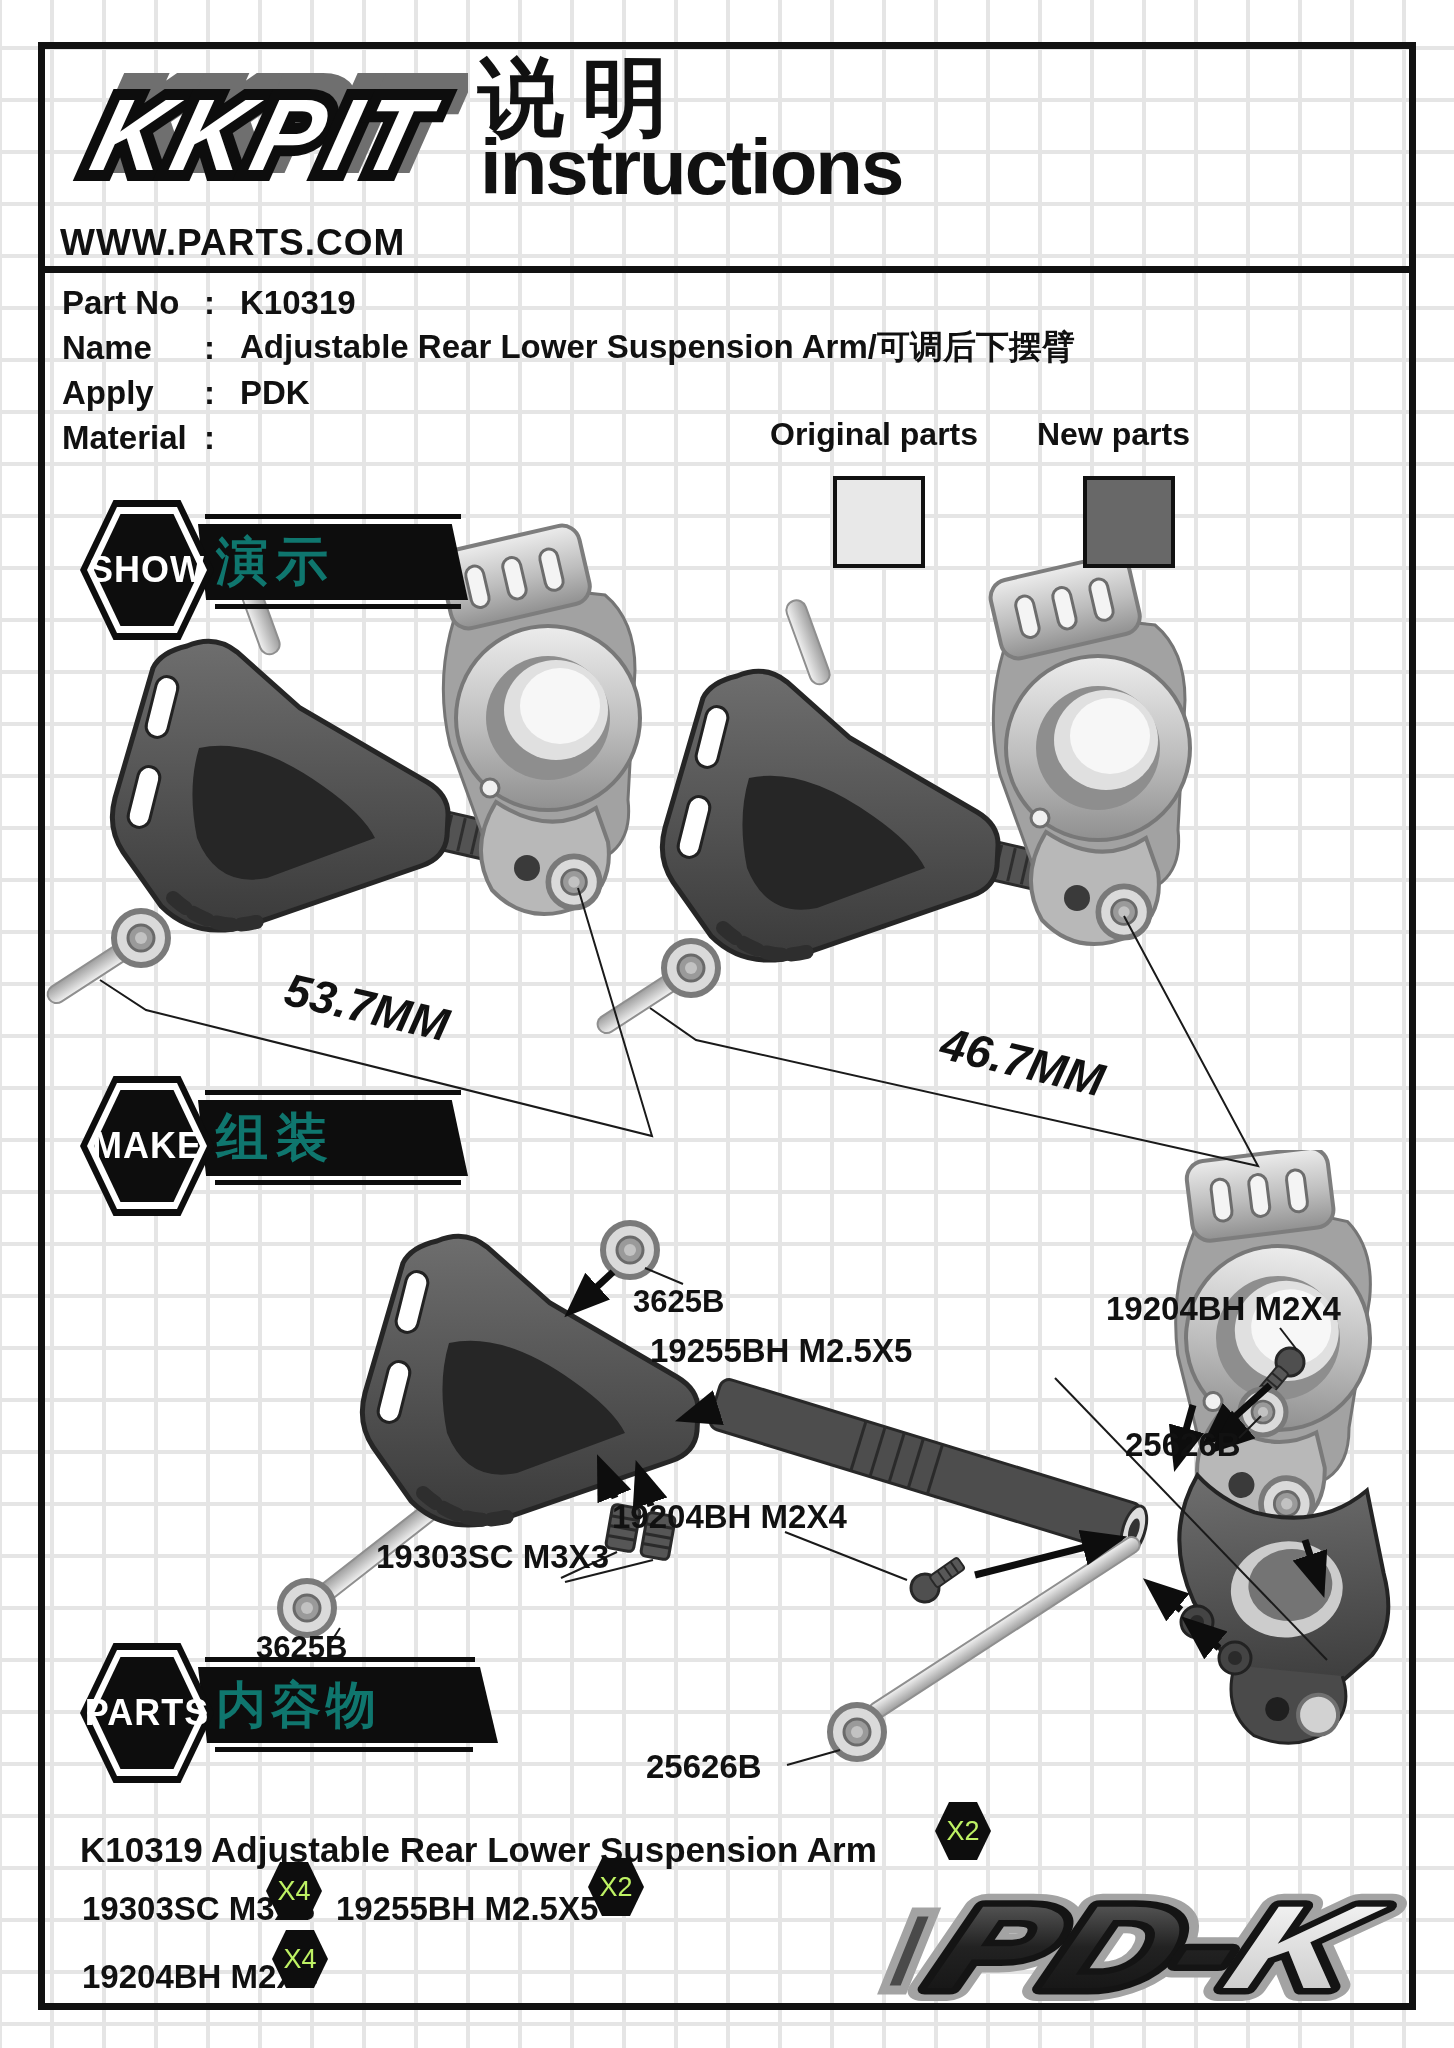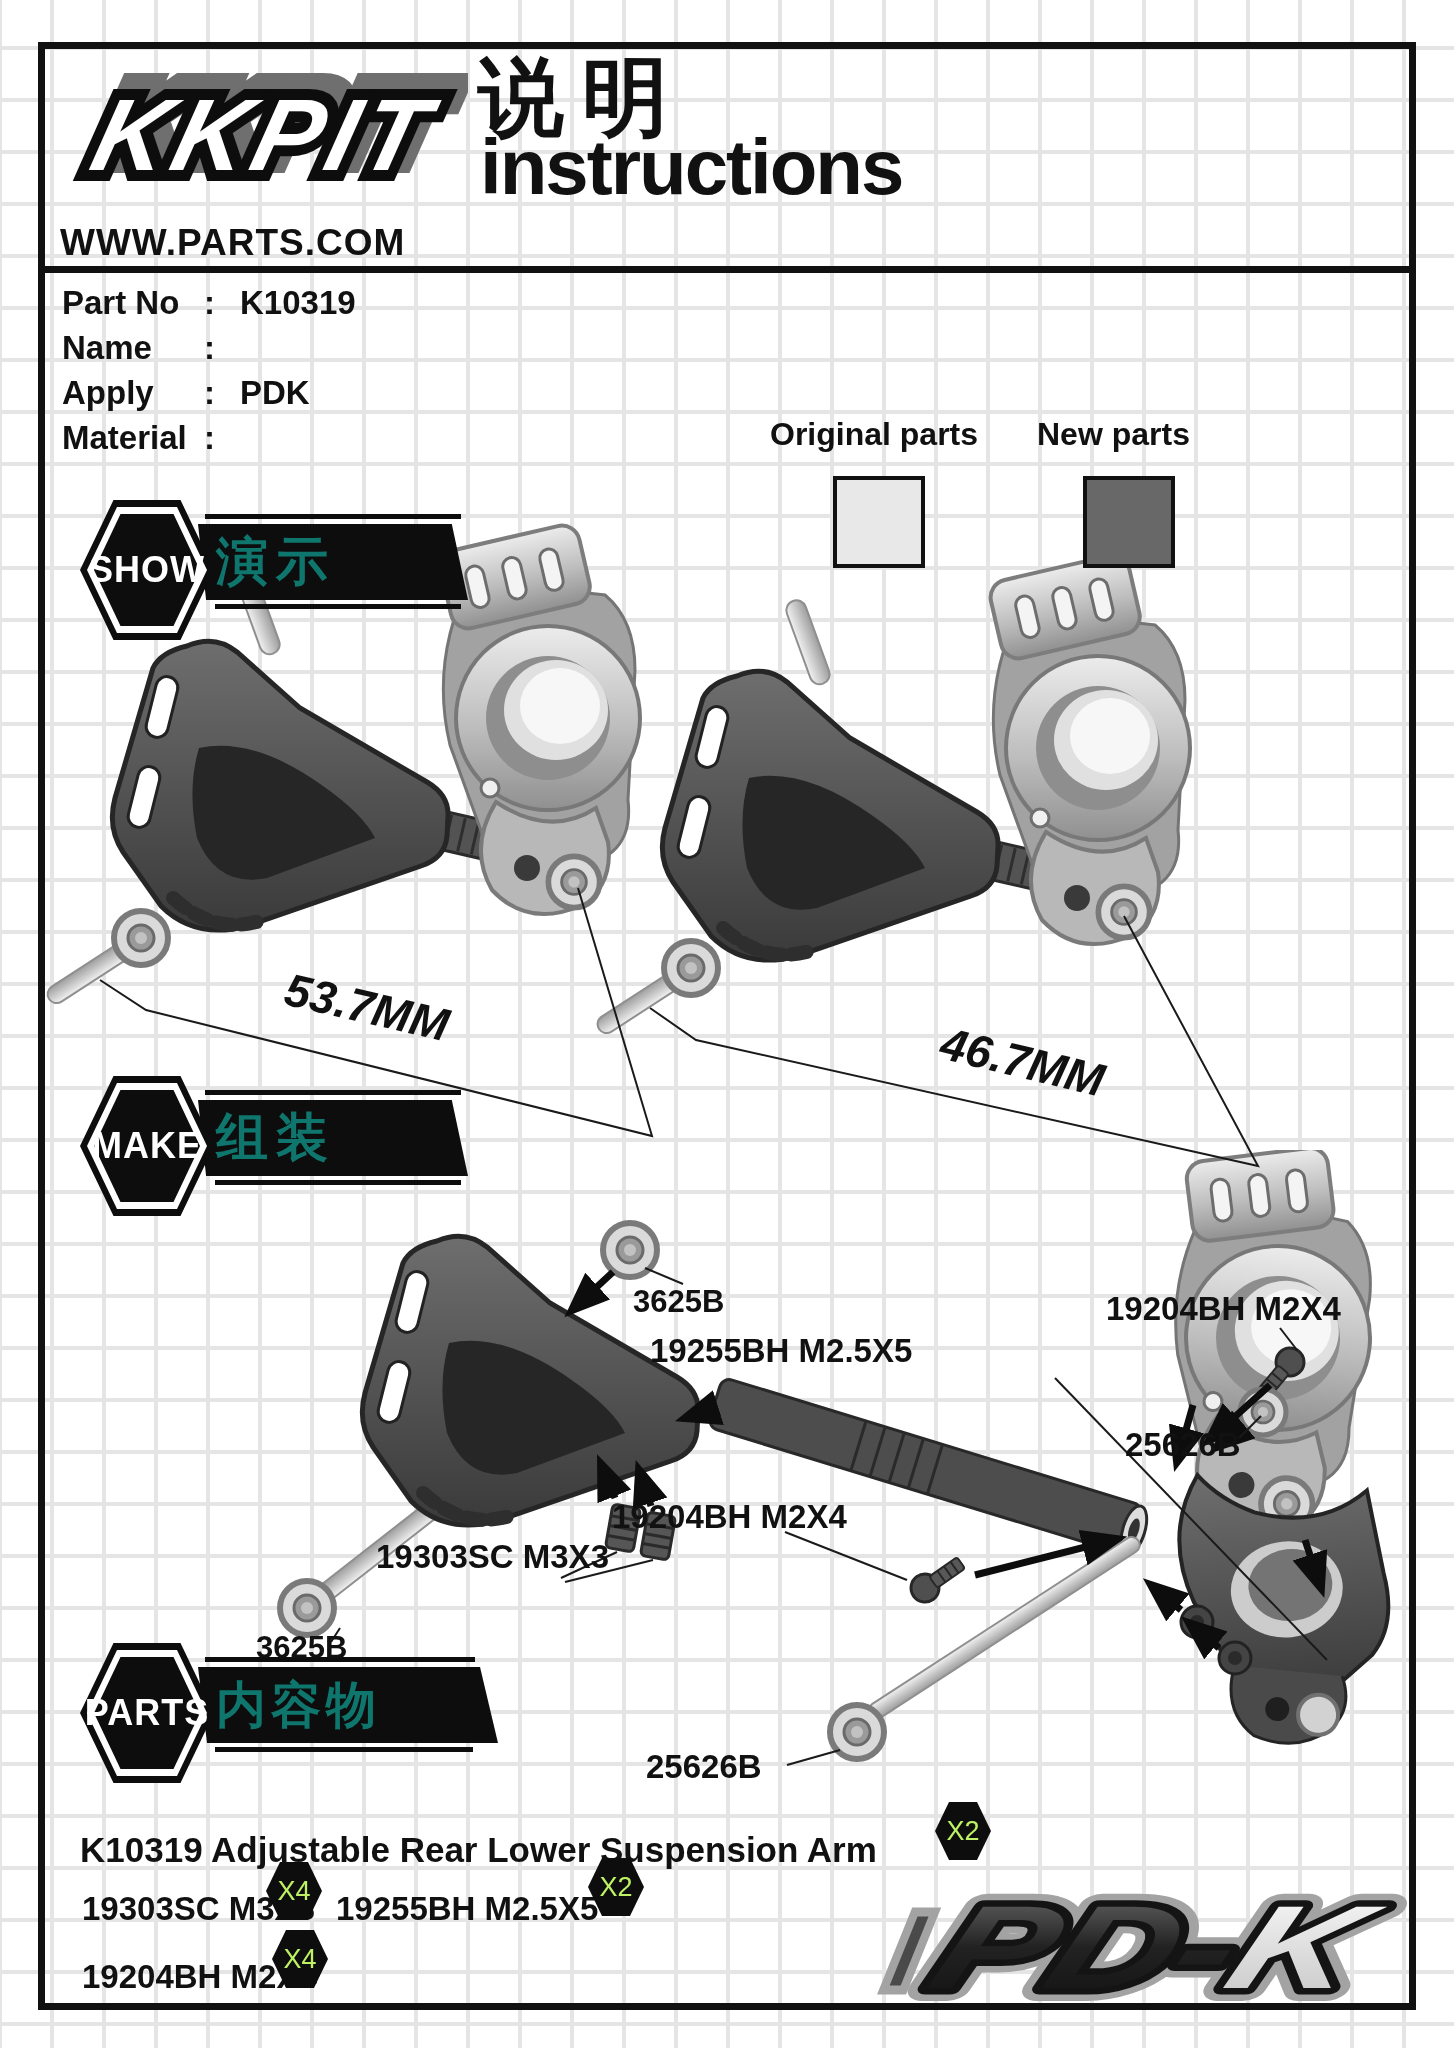--- a/index.html
+++ b/index.html
@@ -172,20 +172,21 @@
 
 <div class="abs info">
   <div class="info-row">
     <span class="info-lbl">Part No</span>
     <span class="info-col">:</span>
     <span class="info-val">K10319</span>
   </div>
   <div class="info-row">
     <span class="info-lbl">Name</span>
     <span class="info-col">:</span>
+    <span class="info-val">Adjustable Rear Lower Suspension Arm/可调后下摆臂</span>
   </div>
   <div class="info-row">
     <span class="info-lbl">Apply</span>
     <span class="info-col">:</span>
     <span class="info-val">PDK</span>
   </div>
   <div class="info-row">
     <span class="info-lbl">Material</span>
     <span class="info-col">:</span>
   </div>

